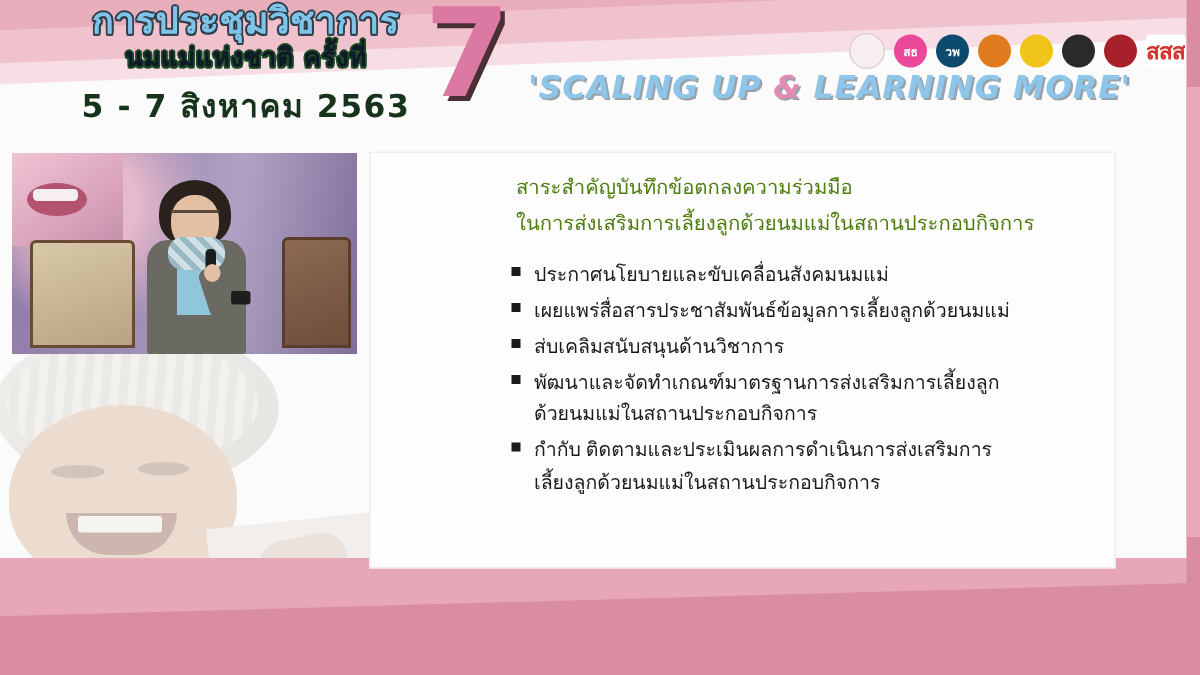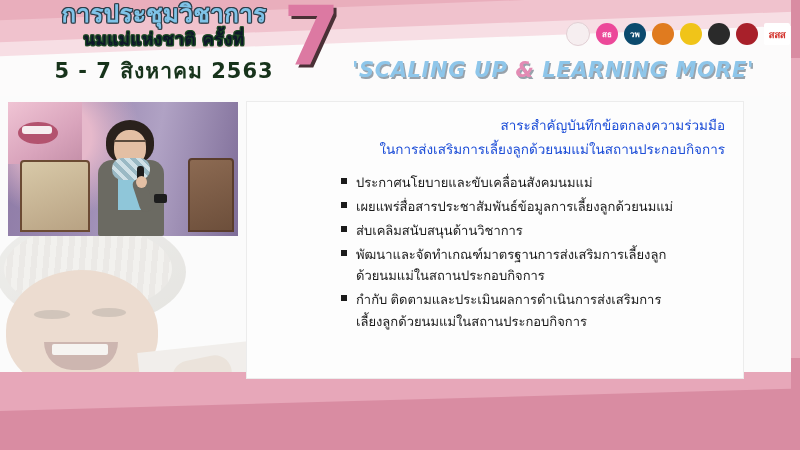--- a/index.html
+++ b/index.html
@@ -80,21 +80,21 @@
   }
 
   .big7{
     position:absolute;left:283px;top:-4px;z-index:5;
     font-size:82px;font-weight:bold;color:#dc79a2;line-height:1;
     font-family:"DejaVu Sans","Liberation Sans",sans-serif;
     text-shadow:3px 3px 0 #4a3036;
   }
 
   .tagline{
-    position:absolute;left:352px;top:58px;z-index:5;
+    position:absolute;left:352px;top:46px;z-index:5;
     font-size:21px;font-weight:bold;letter-spacing:.6px;
     color:#8ec6ea;font-style:italic;
     text-shadow:1.5px 1.5px 0 rgba(70,90,105,.55);
     white-space:nowrap;
   }
   .tagline .amp{color:#e38bb4;}
 
   
   .logos{
     position:absolute;left:566px;top:22px;z-index:5;
@@ -103,21 +103,21 @@
   .logo{width:22px;height:22px;border-radius:50%;position:relative;
         display:flex;align-items:center;justify-content:center;
         font-size:8px;font-weight:bold;color:#fff;overflow:hidden;}
   .logo.l1{background:#f6eef0;color:#8b5a66;border:1px solid #e2cfd4;}
   .logo.l2{background:#ec4899;}
   .logo.l3{background:#0c4a6e;}
   .logo.l4{background:#e07b1f;}
   .logo.l5{background:#f0c419;}
   .logo.l6{background:#2a2a2a;}
   .logo.l7{background:#a8202a;}
-  .logo.l8{background:#ffffff;border-radius:2px;color:#d3342d;font-size:10px;
+  .logo.l8{background:#ffffff;border-radius:2px;color:#d3342d;font-size:15px;
            width:26px;letter-spacing:-.5px;}
 
   
   .video{
     position:absolute;left:8px;top:102px;width:230px;height:134px;
     z-index:3;overflow:hidden;background:#6a5a7e;
   }
   .v-bg{position:absolute;inset:0;
     background:
       radial-gradient(circle at 22% 26%, #e6b9cb 0 16%, rgba(230,185,203,0) 40%),
@@ -167,23 +167,22 @@
   .b-arm{position:absolute;left:172px;top:140px;width:60px;height:34px;border-radius:18px;
     background:#ded0c2;transform:rotate(-12deg);}
 
   
   .content{
     position:absolute;left:246px;top:101px;width:498px;height:278px;
     background:#fdfdfd;border:1px solid #ececec;z-index:3;
     box-sizing:border-box;padding:12px 18px 0 22px;
   }
   .c-head{
-    font-size:13.5px;color:#1d4ed8;line-height:1.75;margin:0 0 11px 75px;
+    font-size:13.5px;color:#4d7c0f;line-height:1.75;margin:0 0 11px 75px;
     font-family:"DejaVu Sans","Liberation Sans",sans-serif;
-    text-align:right;
   }
   .c-head div{white-space:nowrap;}
   .c-list{list-style:none;margin:0;padding:0 0 0 72px;font-family:Liberation Serif, serif;}
   .c-list li{
     position:relative;font-size:13px;color:#1b1b1b;line-height:1.62;
     padding-left:15px;margin-bottom:3px;
   }
   .c-list li .bul{
     position:absolute;left:0;top:6px;width:6px;height:6px;background:#1b1b1b;
   }

